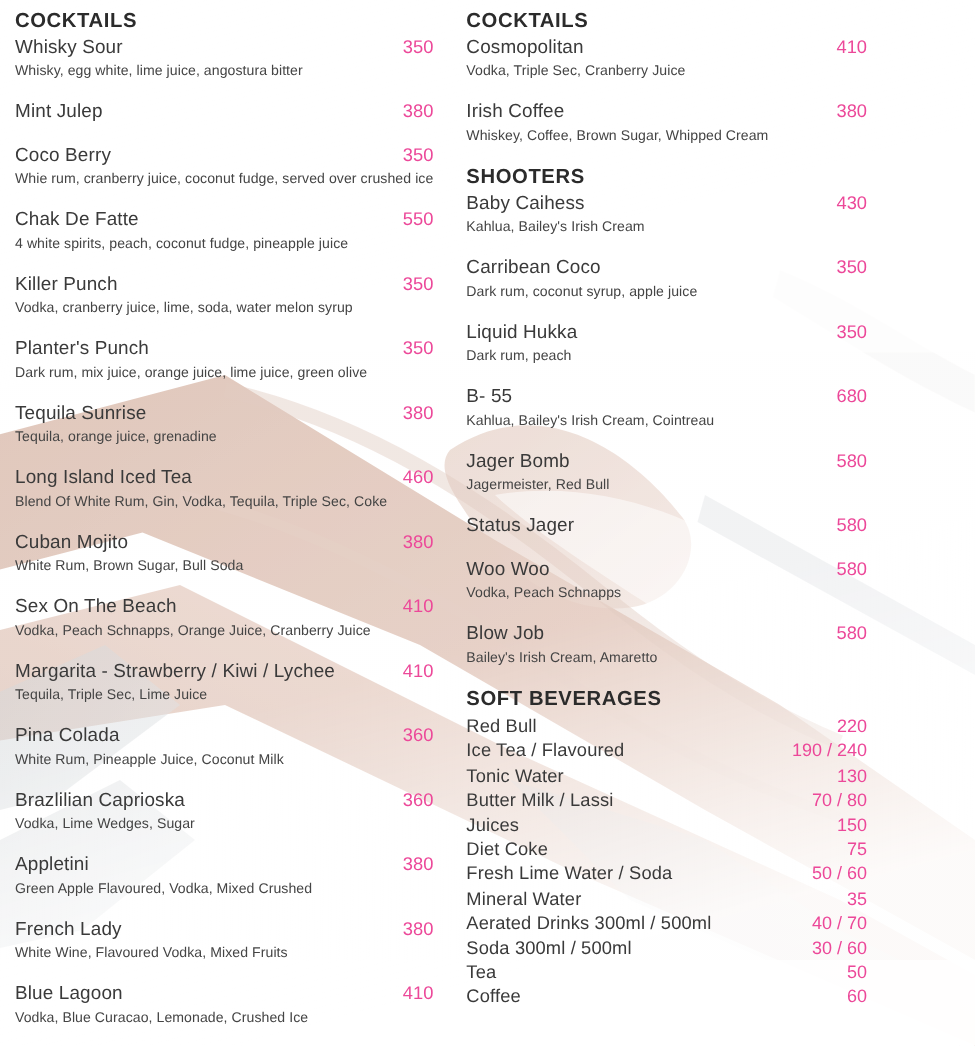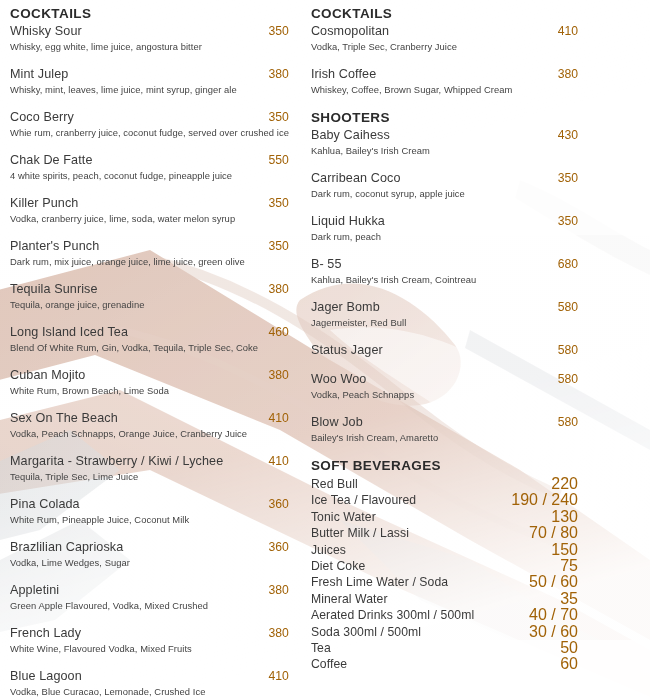--- a/index.html
+++ b/index.html
@@ -67,21 +67,21 @@
     line-height: 15px;
   }
   .item-name {
     font-size: 12.6px;
     color: #3a3a3a;
     letter-spacing: .1px;
     white-space: nowrap;
   }
   .item-price {
     font-size: 12.2px;
-    color: #a16207;
+    color: #ec4899;
     text-align: right;
     white-space: nowrap;
     padding-left: 10px;
   }
   .item-desc {
     font-size: 9.4px;
     color: #444;
     line-height: 13px;
     margin-top: 1px;
     letter-spacing: .05px;
@@ -90,21 +90,21 @@
 
   
   .compact-list { margin-top: 0; }
   .compact-item {
     display: flex;
     align-items: flex-start;
     justify-content: space-between;
     line-height: 16.4px;
   }
   .compact-item .item-name { font-size: 12.2px; }
-  .compact-item .item-price { font-size: 16px; }
+  .compact-item .item-price { font-size: 12px; }
 
   
   #column-left  .item-price { min-width: 34px; }
   #column-right .item-price { min-width: 34px; }
 </style>
 </head>
 <body>
 
 <div id="bg-art">
   <svg viewBox="0 0 650 697" xmlns="http://www.w3.org/2000/svg" aria-hidden="true">
@@ -174,21 +174,20 @@
               <span class="item-name">Whisky Sour</span>
               <span class="item-price">350</span>
             </div>
             <div class="item-desc">Whisky, egg white, lime juice, angostura bitter</div>
           </div>
           <div class="menu-item">
             <div class="item-row">
               <span class="item-name">Mint Julep</span>
               <span class="item-price">380</span>
             </div>
-            <div class="item-desc">Whisky, mint, leaves, lime juice, mint syrup, ginger ale</div>
           </div>
           <div class="menu-item">
             <div class="item-row">
               <span class="item-name">Coco Berry</span>
               <span class="item-price">350</span>
             </div>
             <div class="item-desc">Whie rum, cranberry juice, coconut fudge, served over crushed ice</div>
           </div>
           <div class="menu-item">
             <div class="item-row">
@@ -223,21 +222,21 @@
               <span class="item-name">Long Island Iced Tea</span>
               <span class="item-price">460</span>
             </div>
             <div class="item-desc">Blend Of White Rum, Gin, Vodka, Tequila, Triple Sec, Coke</div>
           </div>
           <div class="menu-item">
             <div class="item-row">
               <span class="item-name">Cuban Mojito</span>
               <span class="item-price">380</span>
             </div>
-            <div class="item-desc">White Rum, Brown Beach, Lime Soda</div>
+            <div class="item-desc">White Rum, Brown Sugar, Bull Soda</div>
           </div>
           <div class="menu-item">
             <div class="item-row">
               <span class="item-name">Sex On The Beach</span>
               <span class="item-price">410</span>
             </div>
             <div class="item-desc">Vodka, Peach Schnapps, Orange Juice, Cranberry Juice</div>
           </div>
           <div class="menu-item">
             <div class="item-row">

